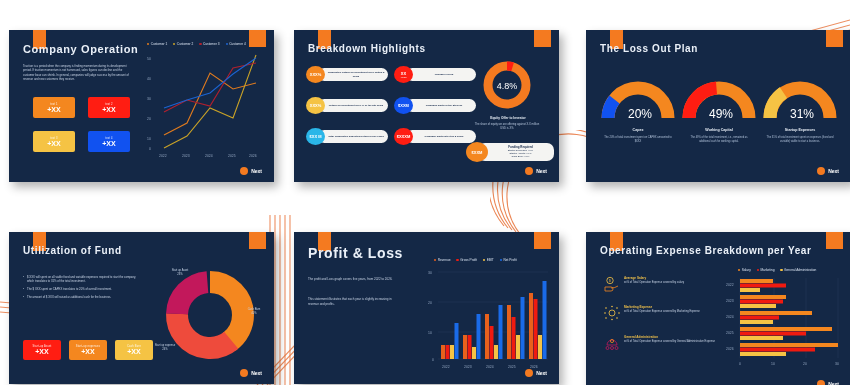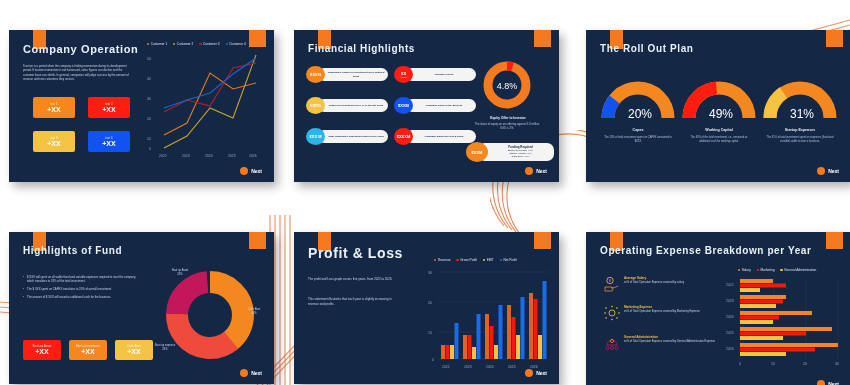--- a/index.html
+++ b/index.html
@@ -202,21 +202,21 @@
     <div class="next" style="right:12px; bottom:7px;">
       <span class="next-dot"></span>
       <span class="next-lbl">Next</span>
     </div>
   </div>
 
   <div class="slide" style="left:294px; top:30px; width:265px; height:152px;">
     <div class="sq-tl"></div>
     <div class="sq-tr"></div>
 
-    <div class="s-title" style="left:14px; top:13px; font-size:10px;">Financial Highlights</div>
+    <div class="s-title" style="left:14px; top:13px; font-size:10px;">Breakdown Highlights</div>
 
     <div class="pill" style="left:12px; top:36px;">
       <div class="bar">
           <span>Cumulative Return on Investment (ROI) within 5 years</span>
         </div>
       <div class="bubble" style="background:#F4871F;">
         <span class="b1">XXX%</span>
         </div>
     </div>
     <div class="pill" style="left:12px; top:67px;">
@@ -285,21 +285,21 @@
     <div class="next" style="right:12px; bottom:7px;">
       <span class="next-dot"></span>
       <span class="next-lbl">Next</span>
     </div>
   </div>
 
   <div class="slide" style="left:586px; top:30px; width:265px; height:152px;">
     <div class="sq-tl"></div>
     <div class="sq-tr"></div>
 
-    <div class="s-title" style="left:14px; top:13px; font-size:10px;">The Roll Out Plan</div>
+    <div class="s-title" style="left:14px; top:13px; font-size:10px;">The Loss Out Plan</div>
 
     <svg style="position:absolute; left:14px; top:48px; width:76px; height:42px;" viewBox="0 0 76 42">
       <path d="M8 40 A30 30 0 0 1 68 40" fill="none" stroke="#F4871F" stroke-width="13"></path>
       <path d="M8 40 A30 30 0 0 1 14.5 21.5" fill="none" stroke="#1152F0" stroke-width="13"></path>
       <text x="40" y="40" text-anchor="middle" font-size="12" fill="#ffffff" font-family="Liberation Sans">20%</text>
     </svg>
     <div class="g-name" style="left:14px; top:98px; width:76px;">Capex</div>
     <div class="g-desc" style="left:18px; top:106px; width:68px;">The 20% of total investment spent on CAPEX amounted to $XXX</div>
 
     <svg style="position:absolute; left:95px; top:48px; width:76px; height:42px;" viewBox="0 0 76 42">
@@ -321,21 +321,21 @@
     <div class="next" style="right:12px; bottom:7px;">
       <span class="next-dot"></span>
       <span class="next-lbl">Next</span>
     </div>
   </div>
 
   <div class="slide" style="left:9px; top:232px; width:265px; height:152px;">
     <div class="sq-tl"></div>
     <div class="sq-tr"></div>
 
-    <div class="s-title" style="left:14px; top:13px; font-size:10px;">Highlights of Fund</div>
+    <div class="s-title" style="left:14px; top:13px; font-size:10px;">Utilization of Fund</div>
 
     <ul class="bullets" style="left:14px; top:43px; width:115px;">
       <li>$ XXX will spent on all viable fixed and variable expenses required to start the company, which translates to 31% of the total investment.</li>
       <li>The $ XXX spent on CAPEX translates to 20% of overall investment.</li>
       <li>The amount of $ XXX will raised as additional cash for the business.</li>
     </ul>
 
     <div class="kpi" style="left:14px; top:108px; width:38px; height:20px; background:#FF1D12;">
       <span class="cap">Start-up Asset</span>
       <span class="val">+XX</span>

